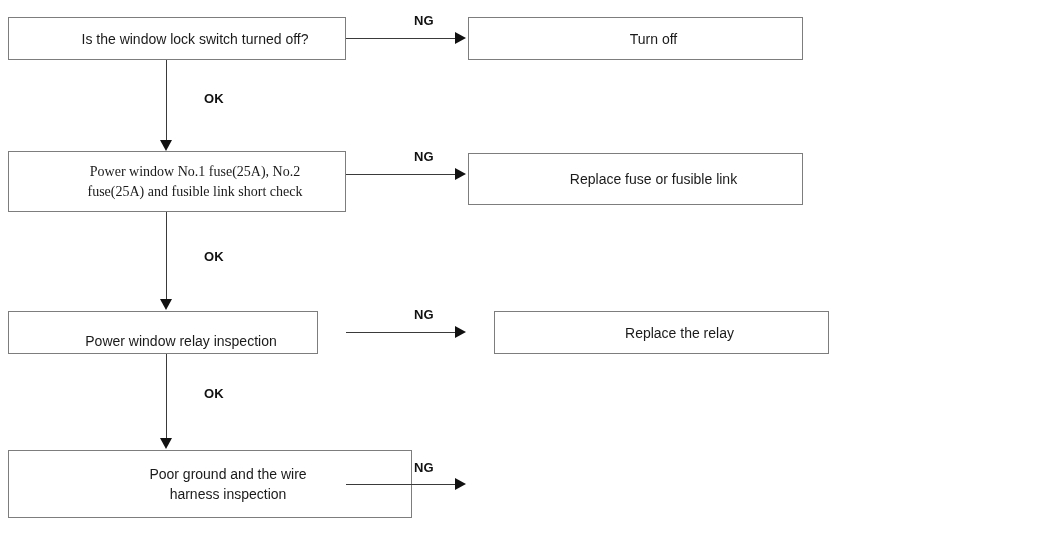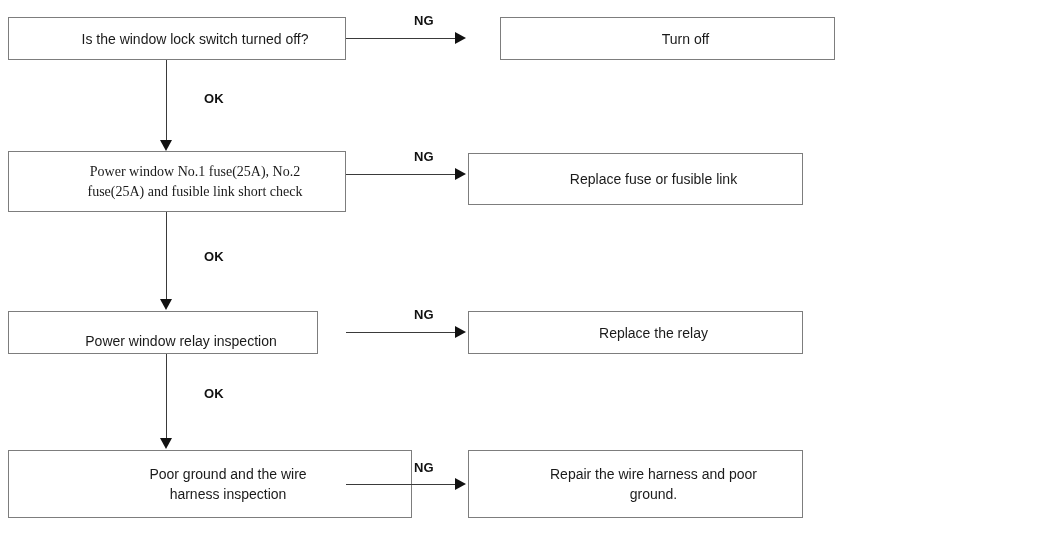--- a/index.html
+++ b/index.html
@@ -81,21 +81,21 @@
 <div id="flowchart">
 
   <div class="node" style="left:8px; top:17px; width:338px; height:43px;">
     <span class="node-text">Is the window lock switch turned off?</span>
   </div>
 
   <div class="hline" style="left:346px; top:38px; width:111px;"></div>
   <div class="arrow-right" style="left:455px; top:32px;"></div>
   <div class="edge-label" style="left:388px; top:13px;">NG</div>
 
-  <div class="node" style="left:468px; top:17px; width:335px; height:43px;margin-left:32px;">
+  <div class="node" style="left:468px; top:17px; width:335px; height:43px;">
     <span class="node-text">Turn off</span>
   </div>
 
   <div class="vline" style="left:166px; top:60px; height:81px;"></div>
   <div class="arrow-down" style="left:160px; top:140px;"></div>
   <div class="edge-label" style="left:178px; top:91px;">OK</div>
 
   <div class="node" style="left:8px; top:151px; width:338px; height:61px;font-family:Liberation Serif, serif;">
     <span class="node-text">Power window No.1 fuse(25A), No.2
 fuse(25A) and fusible link short check</span>
@@ -114,35 +114,31 @@
   <div class="edge-label" style="left:178px; top:249px;">OK</div>
 
   <div class="node" style="left:8px; top:311px; width:310px; height:43px;align-items:flex-end;">
     <span class="node-text">Power window relay inspection</span>
   </div>
 
   <div class="hline" style="left:346px; top:332px; width:111px;"></div>
   <div class="arrow-right" style="left:455px; top:326px;"></div>
   <div class="edge-label" style="left:388px; top:307px;">NG</div>
 
-  <div class="node" style="left:468px; top:311px; width:335px; height:43px;">
+  <div class="node" style="left:494px; top:311px; width:335px; height:43px;">
     <span class="node-text">Replace the relay</span>
   </div>
 
   <div class="vline" style="left:166px; top:354px; height:85px;"></div>
   <div class="arrow-down" style="left:160px; top:438px;"></div>
   <div class="edge-label" style="left:178px; top:386px;">OK</div>
 
   <div class="node" style="left:8px; top:450px; width:404px; height:68px;">
     <span class="node-text">Poor ground and the wire
 harness inspection</span>
   </div>
 
   <div class="hline" style="left:346px; top:484px; width:111px;"></div>
   <div class="arrow-right" style="left:455px; top:478px;"></div>
   <div class="edge-label" style="left:388px; top:460px;">NG</div>
 
-  <div class="node" style="left:468px; top:450px; width:335px; height:68px;">
-    <span class="node-text">Repair the wire harness and poor
-ground.</span>
-  </div>
 
 </div>
 
 </body></html>

